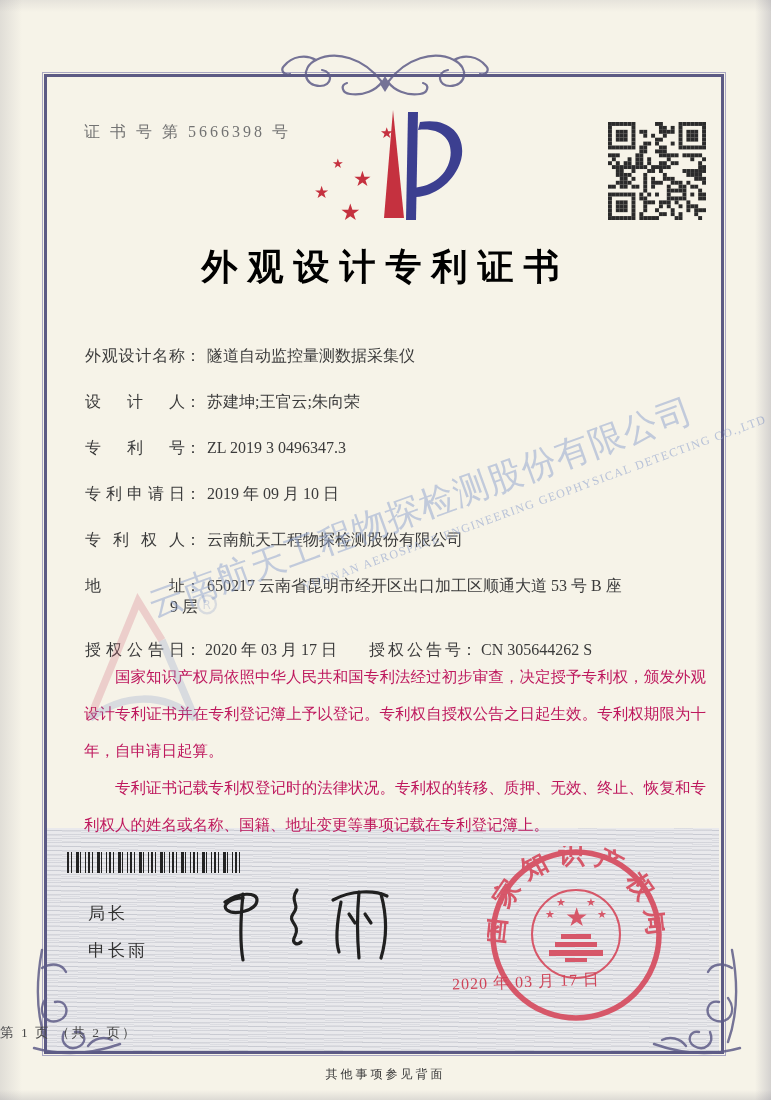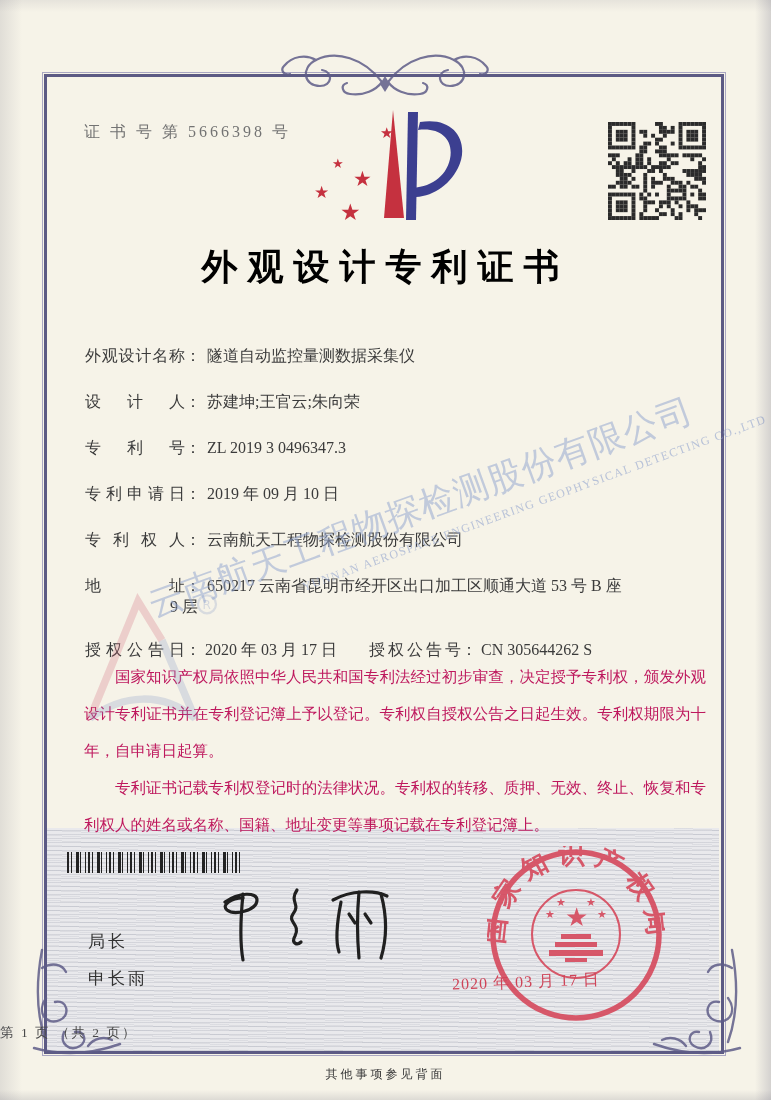--- a/index.html
+++ b/index.html
@@ -36,21 +36,21 @@
   .f-value2{margin-left:85px;line-height:24px;margin-top:-6px;}
   .grant2{margin-left:28px;}
   .grant2 .f-label{width:92px;}
 
   .paras{position:absolute;left:84px;top:650px;width:622px;font-size:15.5px;line-height:37px;text-align:justify;color:#be185d;margin-top:8px;}
   .paras p{margin:0;text-indent:2em;}
 
   .barcode{position:absolute;left:67px;top:852px;width:174px;height:21px;
     background:repeating-linear-gradient(90deg,#232323 0 2px,rgba(0,0,0,0) 2px 4px,#232323 4px 5px,rgba(0,0,0,0) 5px 9px,#232323 9px 12px,rgba(0,0,0,0) 12px 13px,#232323 13px 14px,rgba(0,0,0,0) 14px 18px,#232323 18px 19px,rgba(0,0,0,0) 19px 21px);}
 
-  .director{position:absolute;left:88px;top:902px;font-size:17px;letter-spacing:3px;color:#333;margin-top:28px;}
+  .director{position:absolute;left:88px;top:902px;font-size:17px;letter-spacing:3px;color:#333;}
   .director div{margin-bottom:14px;}
   .sig{position:absolute;left:205px;top:880px;}
 
   .seal{position:absolute;left:487px;top:846px;opacity:.9;}
   .seal-date{position:absolute;left:452px;top:972px;font-size:16px;letter-spacing:1px;color:#cf4458;transform:rotate(-2deg);white-space:nowrap;}
 
   .page-info{position:absolute;left:0;top:1024px;width:100%;font-size:13.5px;letter-spacing:2px;color:#4a4a4a;}
   .footer-note{position:absolute;left:0;top:1066px;width:100%;text-align:center;font-size:12px;letter-spacing:3px;color:#3a3a3a;}
 
   .wm{position:absolute;left:142px;top:584px;transform:rotate(-20deg);transform-origin:0 0;color:rgba(150,168,208,.55);pointer-events:none;}

